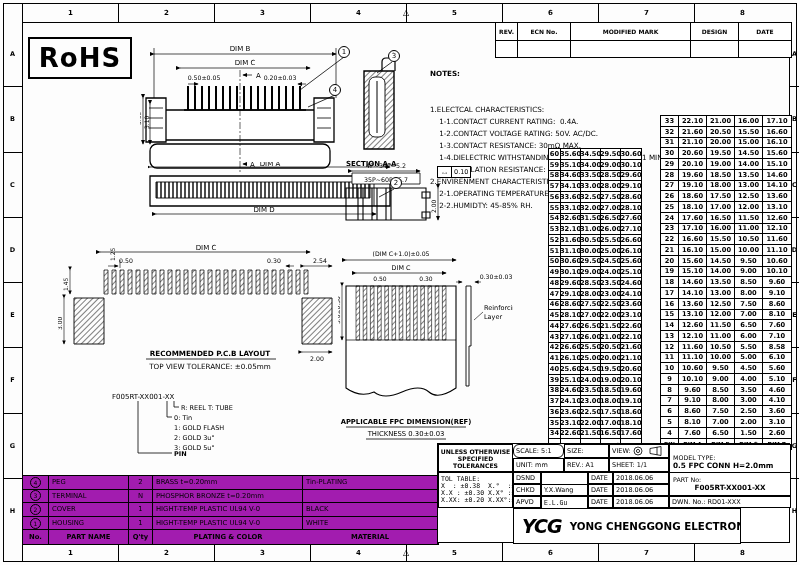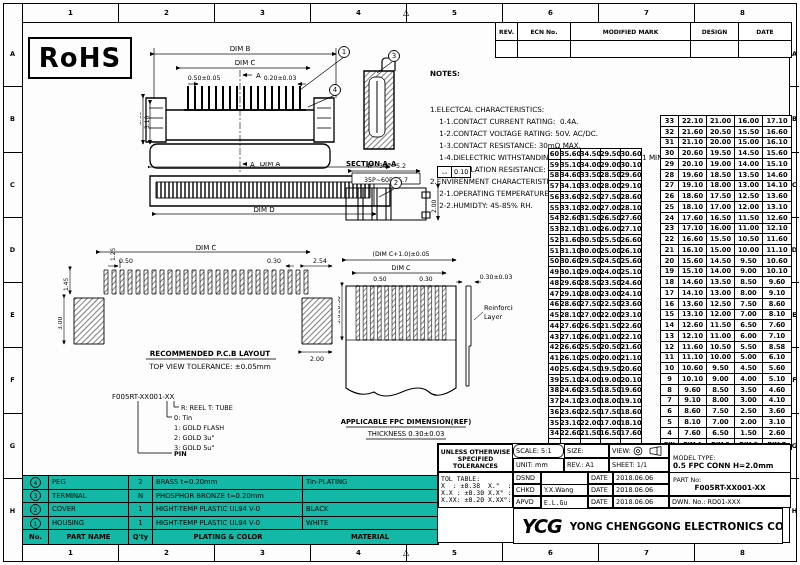--- a/index.html
+++ b/index.html
@@ -39,21 +39,21 @@
   .pintab{display:grid;border:1.4px solid #000;background:#fff;}
   #left-pin-table{left:548px;top:148px;grid-template-columns:12px 20px 20px 20px 20px;grid-auto-rows:10.75px;}
   #right-pin-table{left:660px;top:115px;grid-template-columns:18px 28px 28px 28px 28px;grid-auto-rows:10.75px;}
   .pcell{border-right:1px solid #000;border-bottom:1px solid #000;box-sizing:border-box;
          display:flex;align-items:center;justify-content:center;
          font-size:6.7px;font-weight:600;overflow:hidden;}
   .pcell.c5{border-right:none;}
   .pcell.phead{font-size:5.6px;font-weight:bold;border-bottom:none;}
   
   .partstab{left:22px;top:475px;display:grid;grid-template-columns:26px 80px 24px 150px 135px;
-            grid-auto-rows:13.6px;border:1.4px solid #000;background:#14b8a6;}
+            grid-auto-rows:13.6px;border:1.4px solid #000;background:#a21caf;}
   .ptcell{border-right:1px solid #000;border-bottom:1px solid #000;box-sizing:border-box;
           display:flex;align-items:center;font-size:6.8px;padding:0 3px;overflow:hidden;}
   .ptcell.c5{border-right:none;}
   .ptcell.center{justify-content:center;padding:0;}
   .ptcell.hdr{font-weight:bold;justify-content:center;border-bottom:none;}
   .circ{display:inline-block;width:9px;height:9px;border:1px solid #000;border-radius:50%;
         font-size:6px;line-height:9px;text-align:center;box-sizing:content-box;}
   
   .callout{width:12px;height:12px;border:1px solid #000;border-radius:50%;background:#fff;
            display:flex;align-items:center;justify-content:center;font-size:7px;z-index:6;}
@@ -810,19 +810,19 @@
       </div>
 
     <div class="tc stack" style="left:231px;top:28px;width:122px;height:24px;align-items:flex-start;padding:1px 3px;">
       <span style="font-size:6.3px;">PART No:</span>
       <span style="font-size:7.2px;font-weight:600;align-self:center;">F005RT-XX001-XX</span>
     </div>
     <div class="tc" style="left:231px;top:52px;width:122px;height:12px;">
       <span>DWN. No.:  RD01-XXX</span>
     </div>
 
-    <div class="tc" style="left:75px;top:64px;width:270px;height:36px;">
+    <div class="tc" style="left:75px;top:64px;width:228px;height:36px;">
       <span class="logo-text">YCG</span>
       <span class="company">YONG CHENGGONG ELECTRONICS CO.,LTD.</span>
     </div>
   </div>
 
 </div>
 
 </body></html>

